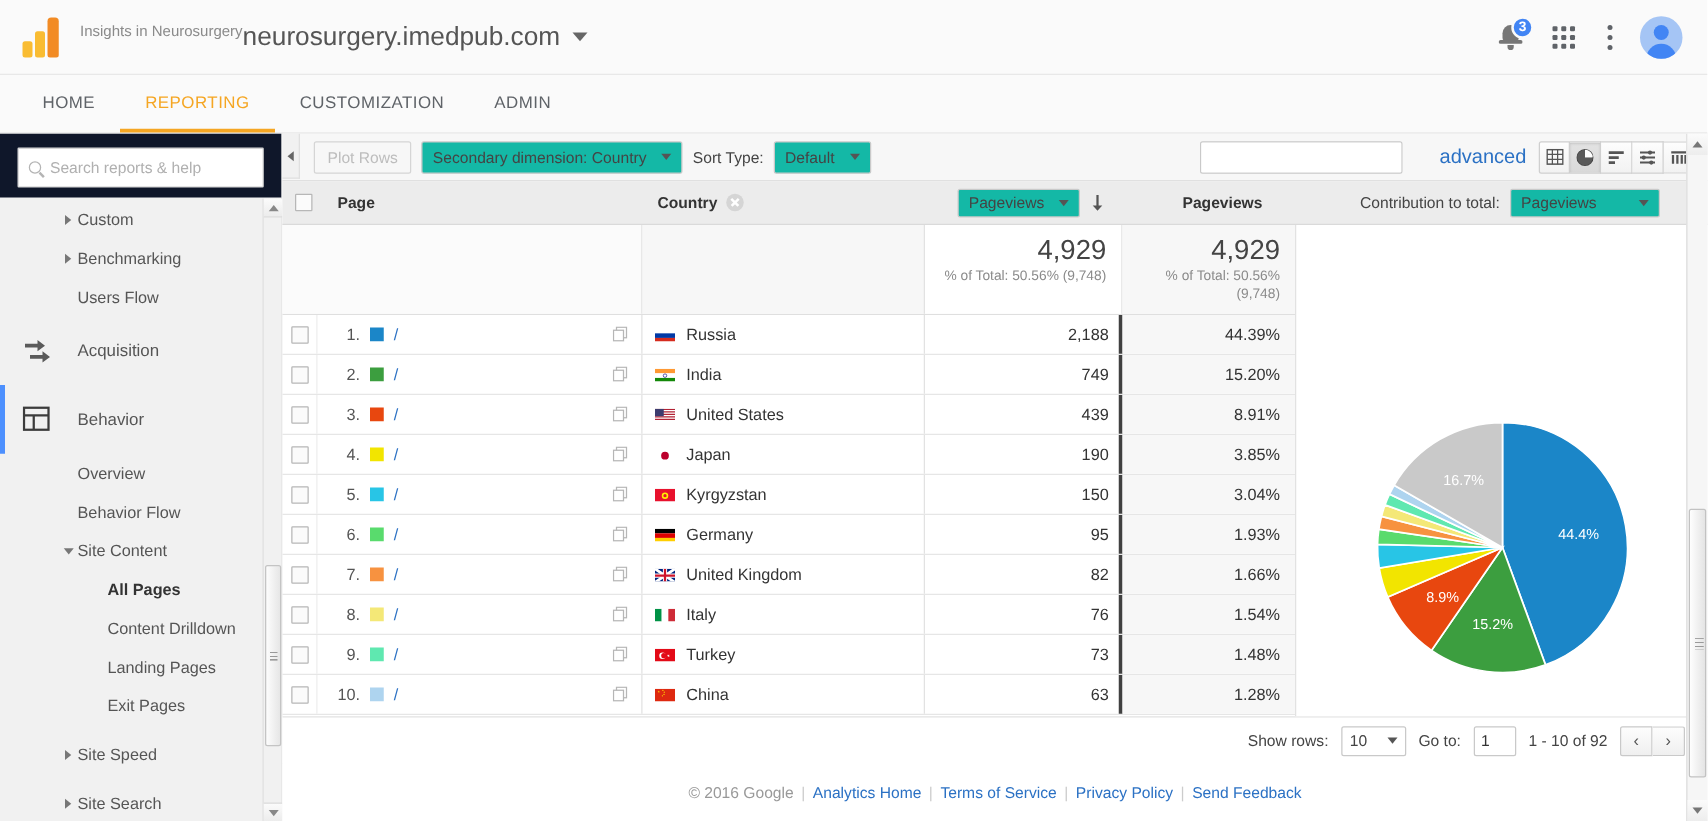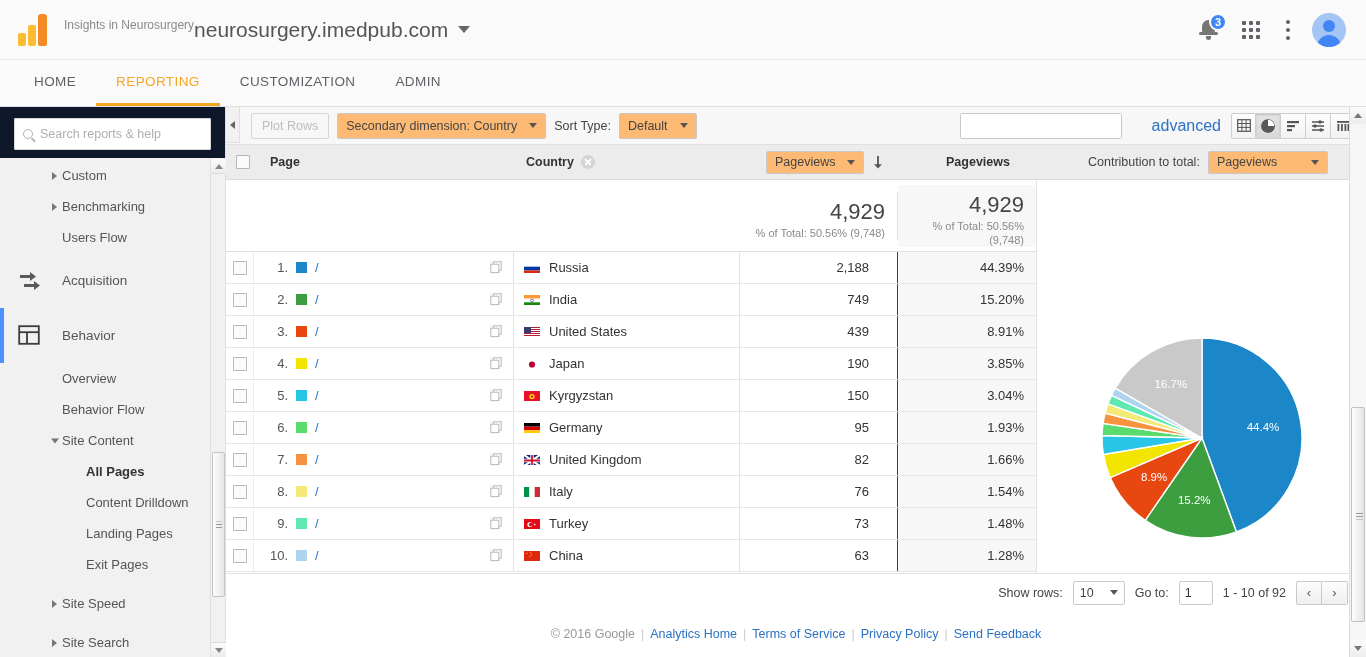--- a/index.html
+++ b/index.html
@@ -168,21 +168,21 @@
   .toolbar {
     height: 38px; background: #f7f7f7; border-bottom: 1px solid #e0e0e0;
     display:flex; align-items:center; padding-left: 25px; padding-right: 10px; gap: 8px;
   }
   .btn {
     height: 26px; border: 1px solid #d5d5d5; background: linear-gradient(#fdfdfd,#f1f1f1);
     border-radius: 2px; display:flex;align-items:center;padding:0 10px;font-size:12.5px;color:#555;cursor:pointer;
   }
   .btn.disabled { color: #bdbdbd; background: #f7f7f7; cursor: default;}
   .sel {
-    height: 26px; border: 1px solid #c9c9c9; background: #fdba74;
+    height: 26px; border: 1px solid #c9c9c9; background: #14b8a6;
     border-radius: 2px; display:flex;align-items:center;padding:0 8px;font-size:12.5px;color:#444;cursor:pointer;gap:12px;
   }
   .sel .caret { width:0;height:0;border-left:4.5px solid transparent;border-right:4.5px solid transparent;border-top:5px solid #555;}
   .tb-label { font-size:12.5px;color:#444; }
   .tb-right { margin-left: auto; display:flex;align-items:center;gap:10px;}
   .searchfield {
     width: 162px;height:26px;border:1px solid #c9c9c9;background:#fff;display:flex;border-radius:2px;overflow:hidden;
   }
   .searchfield input { border:none;outline:none;flex:1;padding:0 6px;font-size:12.5px;font-family:"Liberation Sans",sans-serif;}
   .adv-link { color:#2b71c4; font-size:16px; cursor:pointer;margin-left:20px;}
@@ -211,21 +211,21 @@
     content:"";position:absolute;left:3px;top:6.2px;width:8px;height:1.6px;background:#fff;
   }
   .x-chip::before{transform:rotate(45deg);} .x-chip::after{transform:rotate(-45deg);}
   .th-metric { width:160px; display:flex;align-items:center;gap:8px; }
   .th-metric2 { width:140px; font-weight:bold;color:#333;text-align:left;padding-left:20px;}
   .arrow-dn { width:12px;height:14px;position:relative;}
   .contrib { margin-left: 22px; display:flex;align-items:center;gap:8px;font-size:12.5px;}
   
   .dataarea { flex:1; display:flex; position:relative; }
   .tablewrap { width: 810px; flex:none; }
-  .summary-row { height: 72px; display:flex; border-bottom:1px solid #dfdfdf;align-items:center;}
+  .summary-row { height: 72px; display:flex; border-bottom:1px solid #dfdfdf;}
   .sc { border-right:1px solid #e2e2e2; }
   .sc.blank1 { width: 288px; background:#fbfbfb;}
   .sc.blank2 { width: 226px; background:#f7f7f7;}
   .sc.num {
     width: 158px; background:#fff; text-align:right;padding: 6px 12px 0 6px;
   }
   .sc.num.alt { width: 138px; background:#f7f7f7; border-right:none;}
   .big-num { font-size: 22px; color:#444; font-weight: normal; line-height: 28px;}
   .sub-num { font-size: 11px; color:#8a8a8a; line-height: 14px;}
   .row {
@@ -239,21 +239,21 @@
   .rank { width: 26px; text-align:right; color:#555; font-size:13px;}
   .swatch { width: 11px;height:11px;flex:none;}
   .pagelink { color:#2b71c4; text-decoration:none; flex:1; }
   .popout {
     width:13px;height:13px;margin-right:10px;flex:none;opacity:.55;
   }
   .cell-country {
     width: 226px;display:flex;align-items:center;gap:9px;flex:none;border-right:1px solid #e2e2e2;padding-left:10px;color:#333;
   }
   .flag { width:16px;height:11px;flex:none;border:1px solid rgba(0,0,0,.18);position:relative;overflow:hidden;}
-  .cell-v1 { width:158px;flex:none;display:flex;align-items:center;justify-content:flex-end;padding-right:28px;border-right:1px solid #404040;color:#333;}
+  .cell-v1 { width:158px;flex:none;display:flex;align-items:center;justify-content:flex-end;padding-right:8px;border-right:3px solid #404040;color:#333;}
   .cell-v2 { width:138px;flex:none;display:flex;align-items:center;justify-content:flex-end;padding-right:12px;background:#f7f7f7;color:#333;}
   
   .piepanel { flex:1; border-left:1px solid #e2e2e2; position:relative; background:#fff;}
   .pie-svg { position:absolute; left: 50%; top: 258px; transform: translate(-50%,-50%); }
   
   .pager {
     height: 38px; border-top:1px solid #e2e2e2; display:flex;align-items:center;justify-content:flex-end;
     padding-right: 18px; gap: 10px; font-size:12.5px;color:#444; background:#fff;
   }
   .mini-sel {

